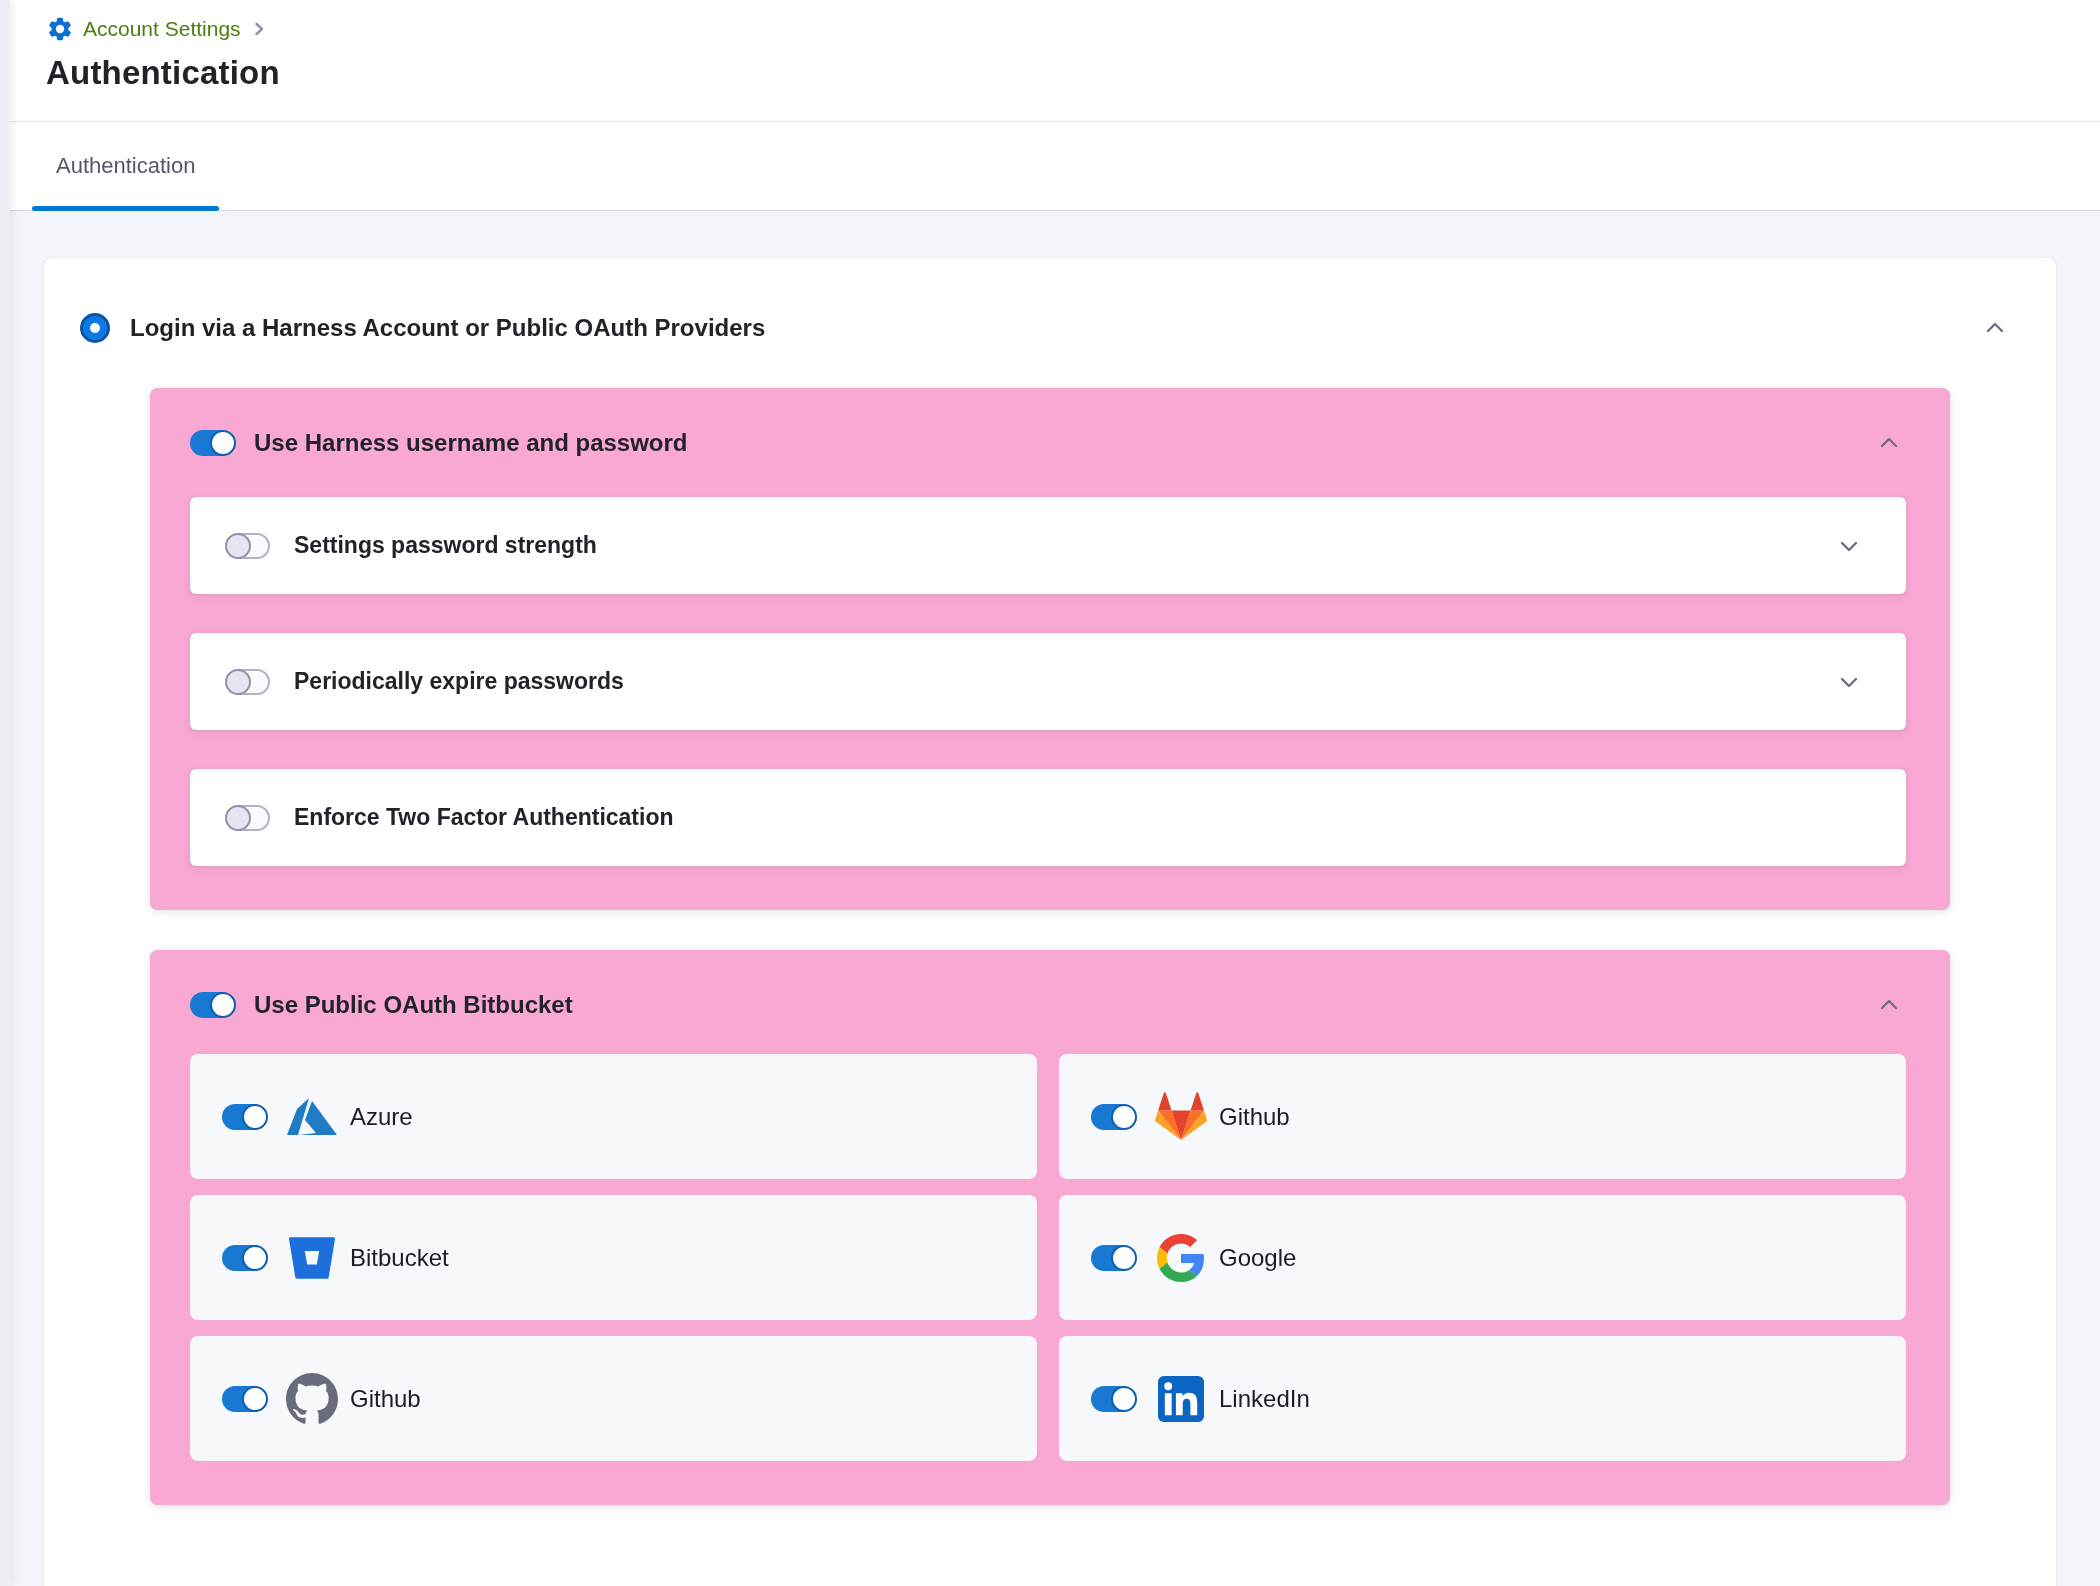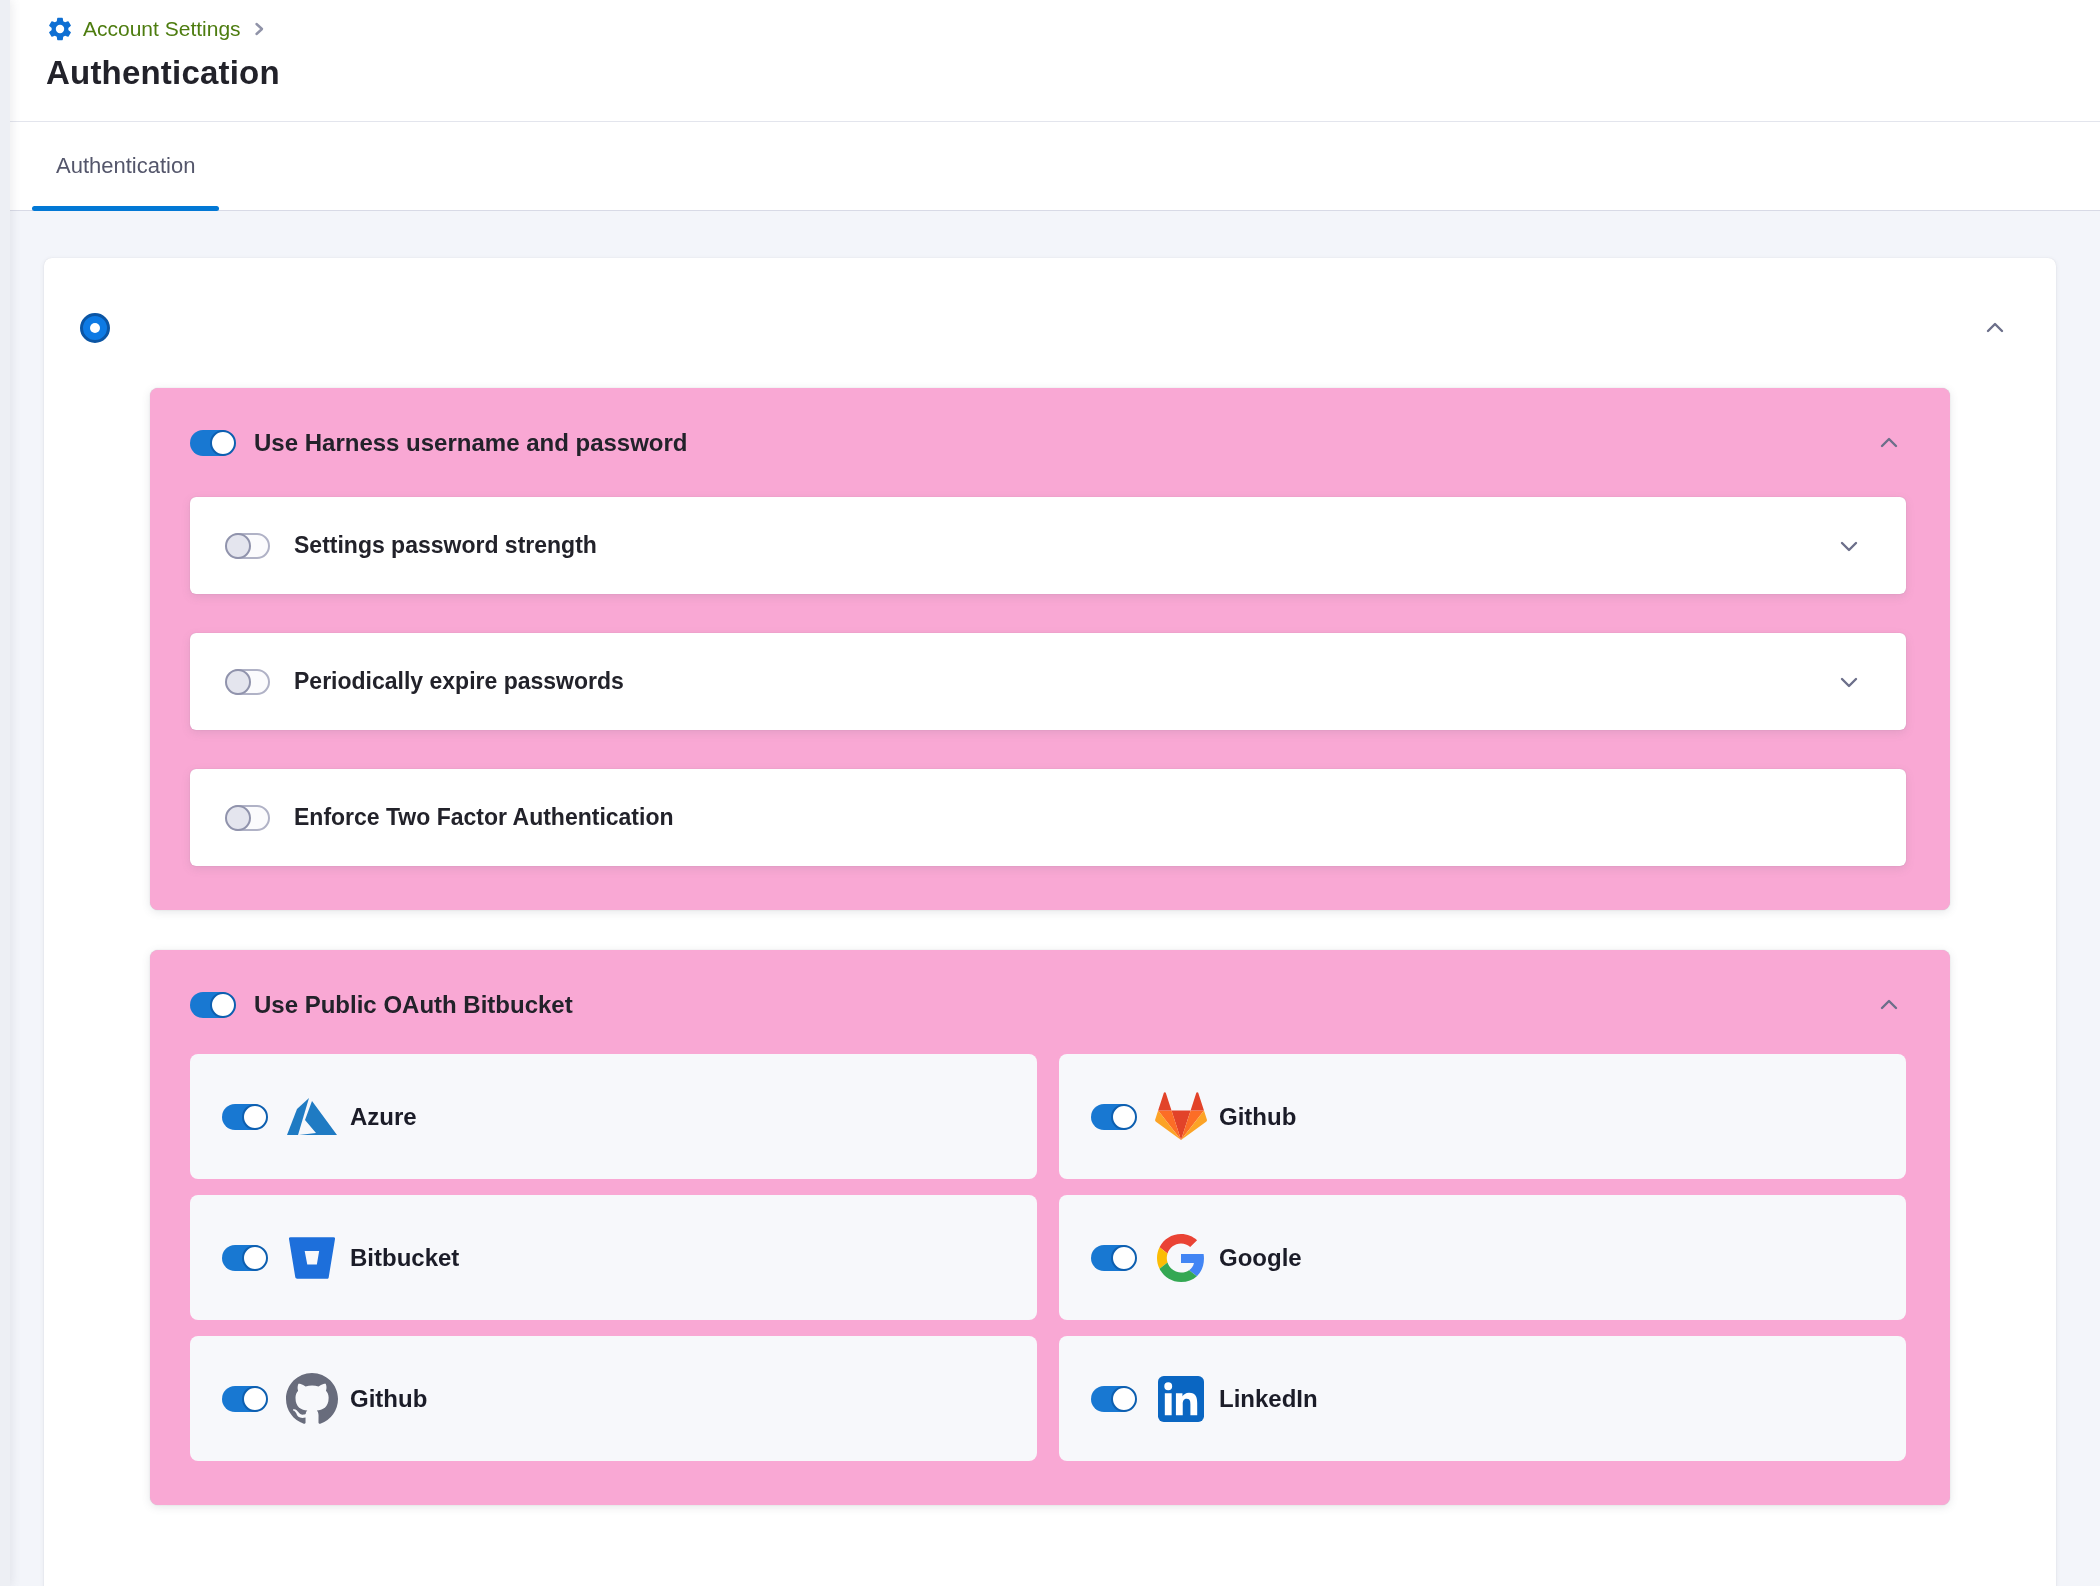--- a/index.html
+++ b/index.html
@@ -114,21 +114,21 @@
     margin-top:24px; display:grid;
     grid-template-columns:1fr 1fr; column-gap:22px; row-gap:16px;
   }
   .provider-row {
     height:125px; border-radius:8px; background:#f7f8fb;
     display:flex; align-items:center; padding:0 32px;
   }
   .provider-icon { margin-left:20px; width:52px; height:52px; display:flex;
     align-items:center; justify-content:center; flex-shrink:0; }
   .provider-icon svg { display:block; }
-  .provider-label { margin-left:12px; font-size:24px; font-weight:700; color:#1b1c28; }
+  .provider-label { margin-left:12px; font-size:24px; font-weight:400; color:#1b1c28; }
 
   .gear-svg { width:28px; height:28px; fill:#0e6fd3; display:block; }
 </style>
 </head>
 <body>
 
 <div class="left-rail"></div>
 
 <header class="page-header">
   <div class="breadcrumb">
@@ -153,20 +153,21 @@
   <div class="tab active">
     <span>Authentication</span>
   </div>
 </nav>
 
 <main class="content">
   <div class="main-card">
 
     <div class="option-header">
       <span class="radio"></span>
+      <span class="option-label">Login via a Harness Account or Public OAuth Providers</span>
       <button class="collapse-btn">
         <span class="chev">
           <svg viewBox="0 0 26 26">
               <polyline points="6 16 13 9 20 16"></polyline>
             </svg>
         </span>
       </button>
     </div>
 
     <div class="sections">

